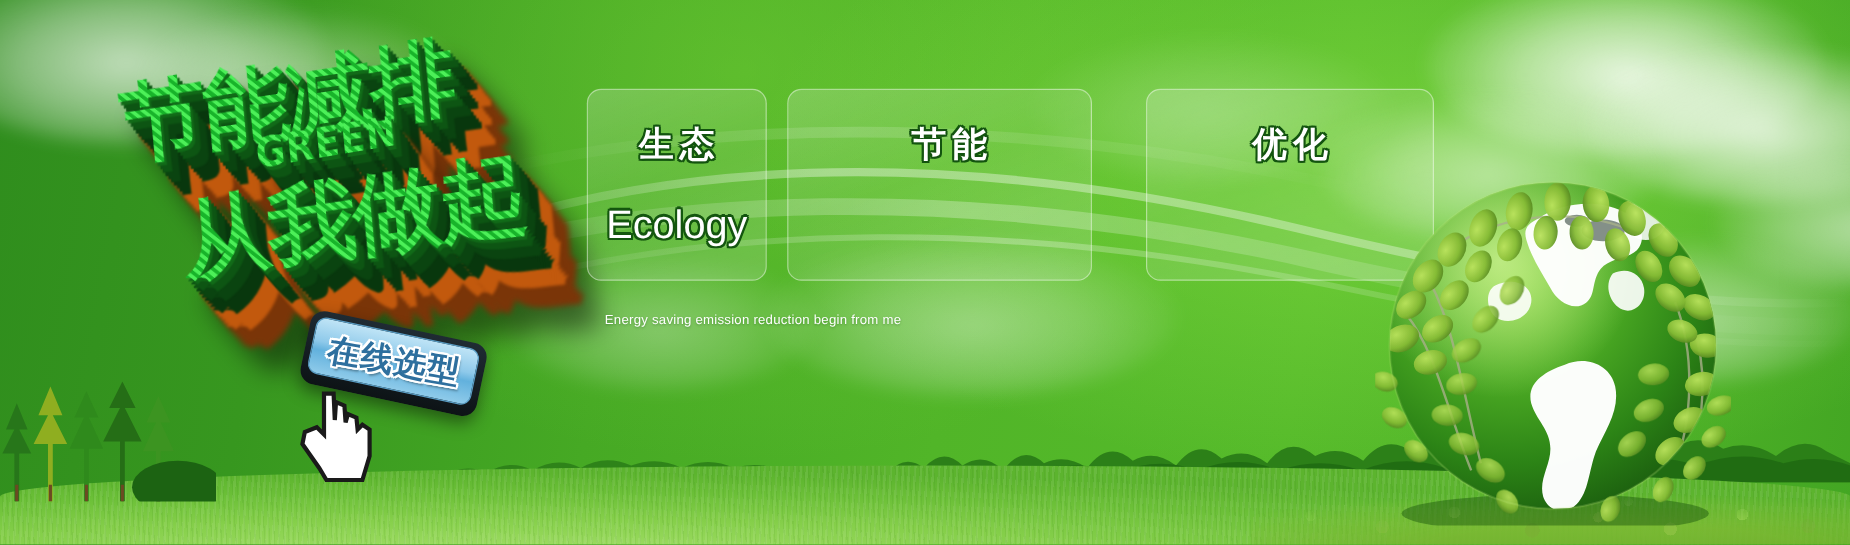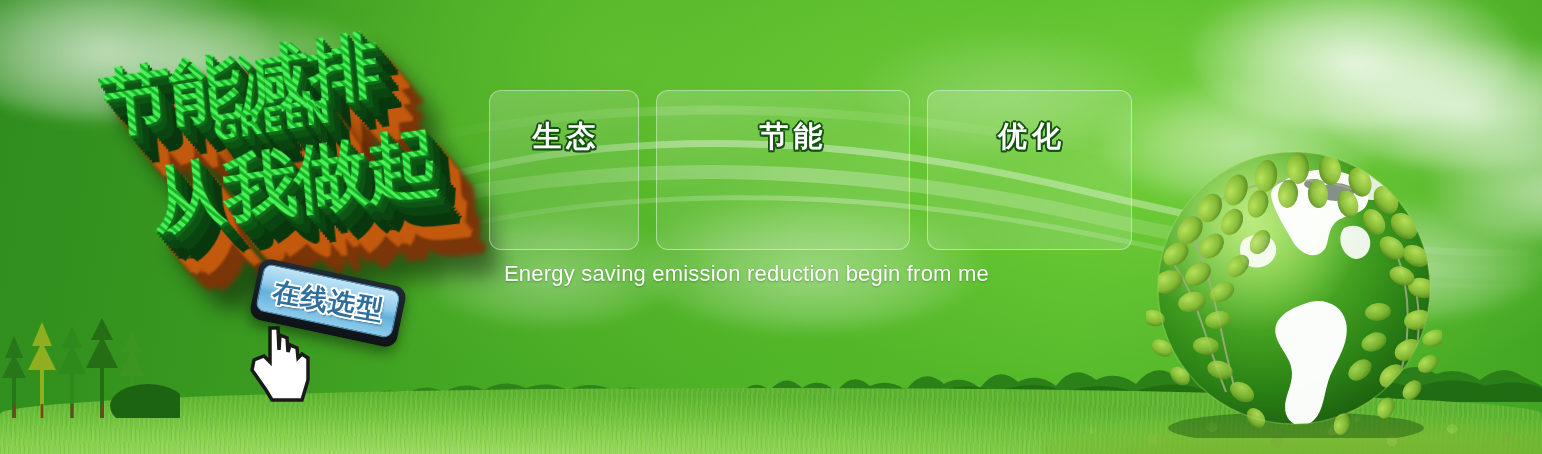--- a/index.html
+++ b/index.html
@@ -137,32 +137,32 @@
     letter-spacing: 1px;
     transform: rotate(-2deg);
     text-shadow:
       -1.6px -1.6px 0 #fff, 1.6px -1.6px 0 #fff, -1.6px 1.6px 0 #fff, 1.6px 1.6px 0 #fff,
       0 -1.8px 0 #fff, 0 1.8px 0 #fff, -1.8px 0 0 #fff, 1.8px 0 0 #fff,
       2px 3px 2px rgba(0,0,0,.35);
   }
   #hand-cursor { position: absolute; left: 240px; top: 322px; width: 78px; height: 84px; }
 
   
-  #cards { position: absolute; left: 489px; top: 90px; display: flex; gap: 17px; }
+  #cards { position: absolute; left: 489px; top: 74px; display: flex; gap: 17px; }
   .card {
     width: 150px; height: 160px;
     border-radius: 12px;
     border: 1px solid rgba(255,255,255,0.42);
     background: linear-gradient(160deg, rgba(255,255,255,0.20) 0%, rgba(255,255,255,0.09) 45%, rgba(255,255,255,0.16) 100%);
     display: flex; flex-direction: column; align-items: center;
     padding-top: 26px;
     cursor: pointer;
   }
   #card-2 { width: 254px; padding-left: 16px; }
-  #card-3 { width: 205px; }
+  #card-3 { width: 240px; margin-left: 28px; }
   .card-zh {
     font-family: "DejaVu Sans", "Liberation Sans", sans-serif;
     font-size: 29px; font-weight: bold; color: #ffffff; letter-spacing: 5px;
     text-indent: 5px;
     text-shadow:
       -1.5px -1.5px 0 #13540f, 1.5px -1.5px 0 #13540f, -1.5px 1.5px 0 #13540f, 1.5px 1.5px 0 #13540f,
       0 -1.7px 0 #13540f, 0 1.7px 0 #13540f, -1.7px 0 0 #13540f, 1.7px 0 0 #13540f;
   }
   .card-en {
     margin-top: 27px;
@@ -170,21 +170,21 @@
     font-size: 33px; font-weight: normal; color: #ffffff;
     text-shadow:
       -1.6px -1.6px 0 #14560f, 1.6px -1.6px 0 #14560f, -1.6px 1.6px 0 #14560f, 1.6px 1.6px 0 #14560f,
       0 -1.8px 0 #14560f, 0 1.8px 0 #14560f, -1.8px 0 0 #14560f, 1.8px 0 0 #14560f;
   }
 
   
   #tagline {
     position: absolute; left: 504px; top: 261px;
     font-family: "Liberation Sans", sans-serif;
-    font-size: 22px; color: #ffffff; letter-spacing: .2px;
+    font-size: 11px; color: #ffffff; letter-spacing: .2px;
     text-shadow: 0 1px 2px rgba(0,60,0,.35);
   }
 
   
   #globe-wrap { position: absolute; left: 1146px; top: 142px; width: 296px; height: 296px; }
 </style>
 </head>
 <body>
 
 <div id="banner">
@@ -269,20 +269,21 @@
   </div>
 
   <svg id="hand-cursor" viewBox="0 0 78 84">
     <path d="M30,6 L30,40 L24,34 L14,38 L12,48 L26,68 L32,78 L62,78 L68,58 L68,36 L62,32 L58,36 L57,26 L50,23 L48,30 L47,16 L40,13 L39,28 L38,6 Z" fill="#ffffff" stroke="#1a1a1a" stroke-width="3.5" stroke-linejoin="miter"></path>
   </svg>
 
   <div id="cards">
 
     <div class="card" id="card-1">
       <div class="card-zh">生态</div>
+      <div class="card-en">Ecology</div>
     </div>
 
     <div class="card" id="card-2">
       <div class="card-zh">节能</div>
     </div>
 
     <div class="card" id="card-3">
       <div class="card-zh">优化</div>
     </div>
 

